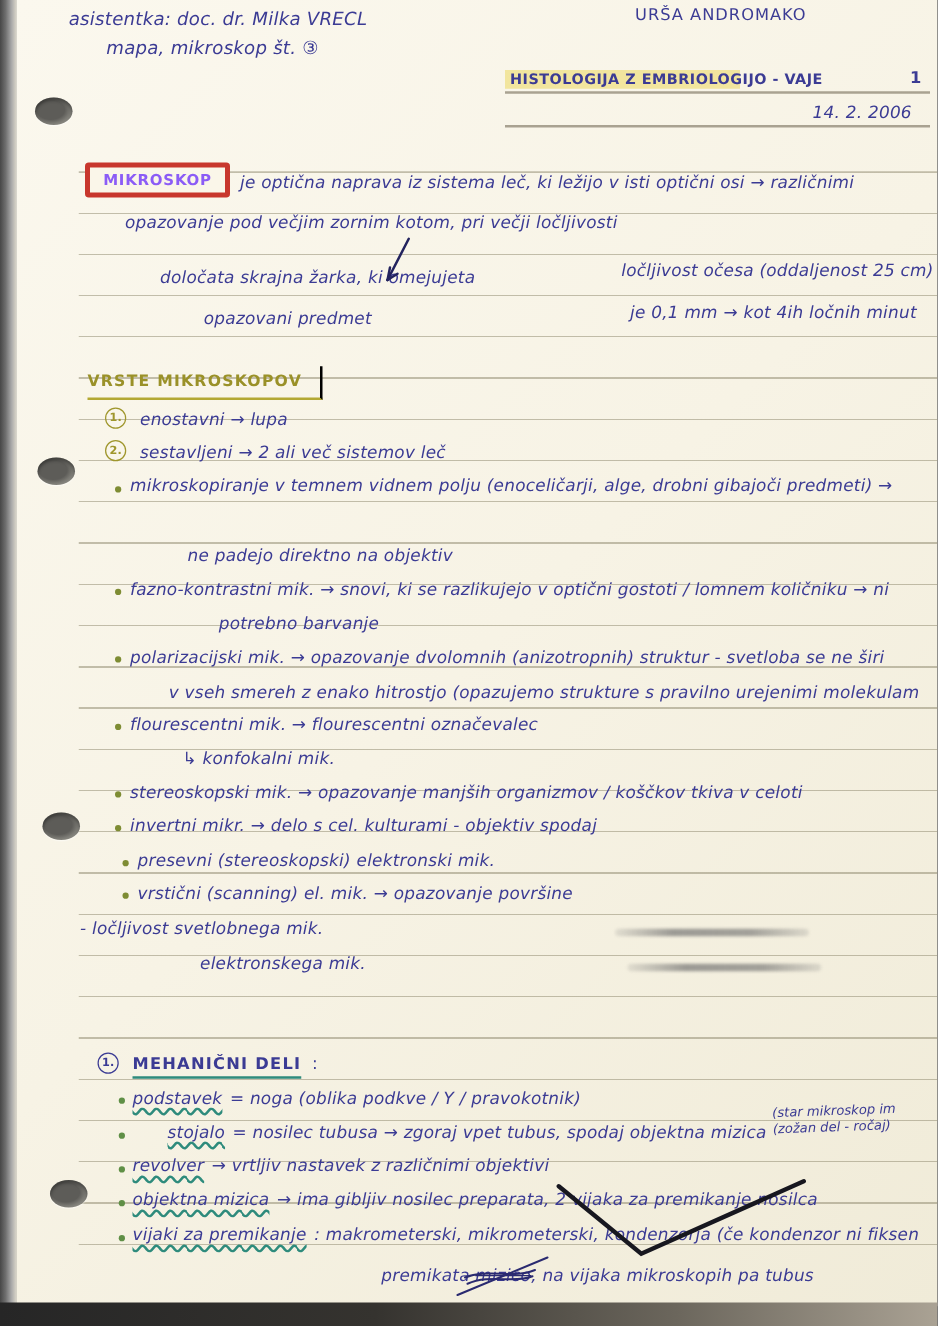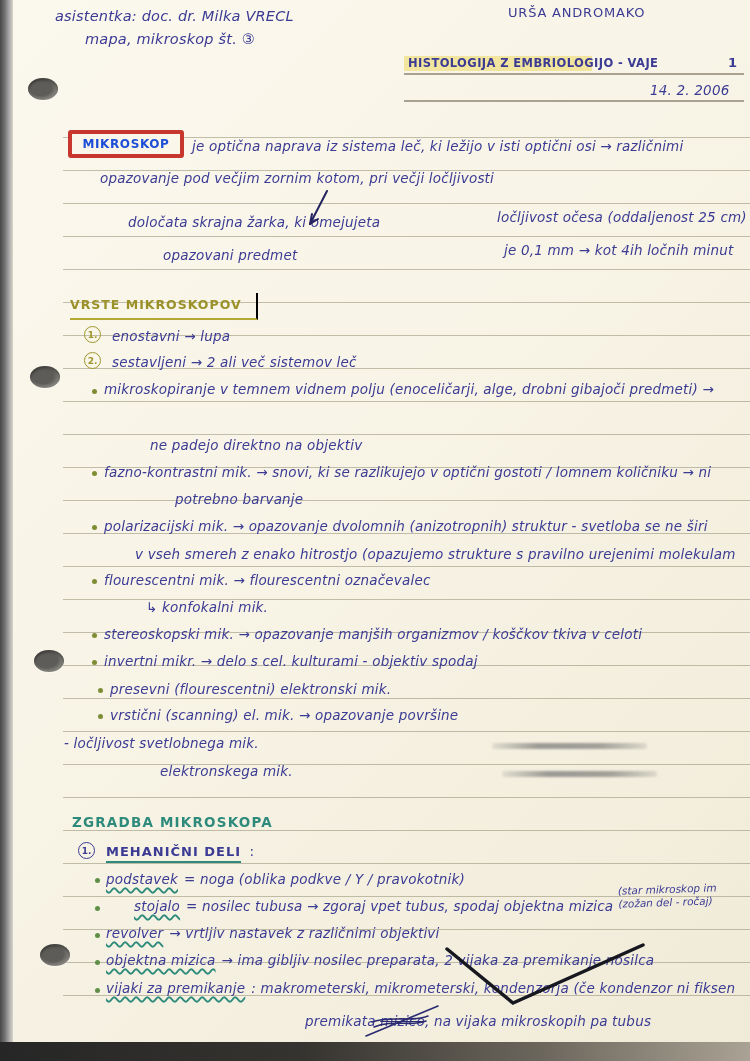--- a/index.html
+++ b/index.html
@@ -23,21 +23,21 @@
       letter-spacing:.2px;white-space:nowrap;}
   .hw-head{font-size:14.5px;}
   .caps{font-style:normal;font-weight:normal;}
   .course{font-style:normal;font-weight:bold;font-size:11.5px;letter-spacing:.4px;}
   .hl{position:absolute;background:rgba(236,214,84,.5);}
   .uline{position:absolute;height:1.5px;background:#a9a291;}
 
   .redbox{position:absolute;left:68px;top:130px;width:116px;height:28px;
     border:4px solid #c8372d;border-radius:3px;background:#faf6e9;
     display:flex;align-items:center;justify-content:center;box-sizing:border-box;}
-  .redbox span{color:#1d4ed8;font-weight:bold;font-size:12px;letter-spacing:.6px;}
+  .redbox span{color:#8b5cf6;font-weight:bold;font-size:12px;letter-spacing:.6px;}
 
   .types-h{position:absolute;left:70px;top:293px;width:188px;height:27px;
     border-bottom:2px solid #b3a833;border-right:2px solid #000000;box-sizing:border-box;}
   .types-h span{display:block;padding-top:4px;color:#9a9128;font-weight:bold;
     font-size:12.5px;letter-spacing:1px;}
 
   .cnum{position:absolute;width:17px;height:17px;border-radius:50%;
     display:flex;align-items:center;justify-content:center;
     font-size:9px;font-weight:bold;box-sizing:border-box;}
   .cnum.olive{border:1.6px solid #9f962c;color:#9f962c;}
@@ -126,31 +126,30 @@
   <div class="hw" style="left:104px;top:572px;">flourescentni mik. → flourescentni označevalec</div>
   <div class="hw" style="left:146px;top:599px;">↳ konfokalni mik.</div>
 
   <div class="dot" style="left:92px;top:633px;"></div>
   <div class="hw" style="left:104px;top:626px;">stereoskopski mik. → opazovanje manjših organizmov / koščkov tkiva v celoti</div>
 
   <div class="dot" style="left:92px;top:660px;"></div>
   <div class="hw" style="left:104px;top:653px;">invertni mikr. → delo s cel. kulturami - objektiv spodaj</div>
 
   <div class="dot" style="left:98px;top:688px;"></div>
-  <div class="hw" style="left:110px;top:681px;">presevni (flourescentni) elektronski mik.</div>
+  <div class="hw" style="left:110px;top:681px;">presevni (stereoskopski) elektronski mik.</div>
 
   <div class="dot" style="left:98px;top:714px;"></div>
   <div class="hw" style="left:110px;top:707px;">vrstični (scanning) el. mik. → opazovanje površine</div>
 
   <div class="hw" style="left:64px;top:735px;">- ločljivost svetlobnega mik.</div>
   <div class="smudge" style="left:492px;top:743px;width:155px;"></div>
   <div class="hw" style="left:160px;top:763px;">elektronskega mik.</div>
   <div class="smudge" style="left:502px;top:771px;width:155px;"></div>
 
-  <div class="teal-h" style="left:72px;top:814px;">ZGRADBA MIKROSKOPA</div>
   <div class="cnum blue" style="left:78px;top:842px;">1.</div>
   <div class="hw" style="left:106px;top:843px;">
     <span class="subh">MEHANIČNI DELI</span>
     <span class="caps" style="margin-left:4px;">:</span>
   </div>
 
   <div class="dot green" style="left:95px;top:878px;"></div>
   <div class="hw" style="left:106px;top:871px;">
     <span class="term">podstavek</span><span class="rest">= noga (oblika podkve / Y / pravokotnik)</span>
   </div>

